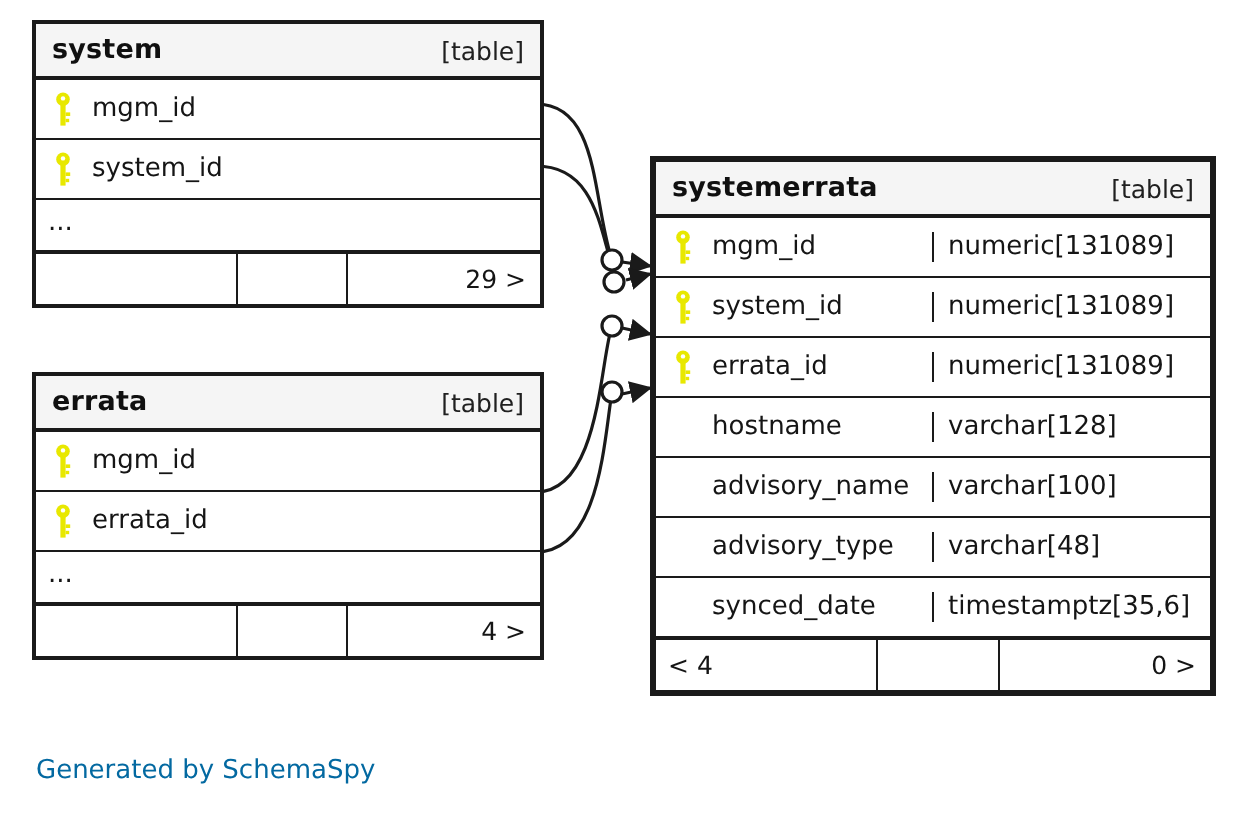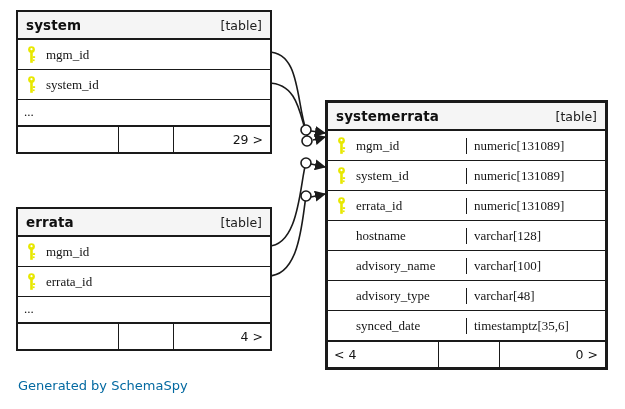--- a/index.html
+++ b/index.html
@@ -58,21 +58,20 @@
     color: #202020;
     margin-left: 30px;
   }
 
   .tbl-row {
     display: flex;
     box-sizing: border-box;
     border-bottom: 1.5px solid #1a1a1a;
     height: 30px;
     align-items: center;
-    font-family: Liberation Serif, serif;
   }
   .tbl-row:last-child { border-bottom: none; }
 
   .cell-name {
     display: flex;
     align-items: center;
     box-sizing: border-box;
     flex: 1 1 auto;
     padding-left: 8px;
     overflow: hidden;
@@ -242,21 +241,21 @@
       </div>
     </div>
 
     <div class="tbl-foot">
       <div class="foot-cell foot-left"></div>
       <div class="foot-cell foot-mid"></div>
       <div class="foot-cell foot-right">29 &gt;</div>
     </div>
   </div>
 
-  <div class="table-box thin" style="left:16px; top:207px; width:256px;">
+  <div class="table-box thin" style="left:16px; top:186px; width:256px;">
     <div class="tbl-header">
       <span class="tbl-name">errata</span>
       <span class="tbl-tag">[table]</span>
     </div>
 
     <div class="tbl-row">
       <div class="cell-name">
         <span class="keyslot">
           <svg class="key-icon" viewBox="0 0 11 17">
             <circle cx="5.5" cy="3.6" r="3.4" fill="#e8e800"></circle>
@@ -291,21 +290,21 @@
       </div>
     </div>
 
     <div class="tbl-foot">
       <div class="foot-cell foot-left"></div>
       <div class="foot-cell foot-mid"></div>
       <div class="foot-cell foot-right">4 &gt;</div>
     </div>
   </div>
 
-  <div class="table-box thick" style="left:325px; top:100px; width:283px;">
+  <div class="table-box thick" style="left:325px; top:78px; width:283px;">
     <div class="tbl-header">
       <span class="tbl-name">systemerrata</span>
       <span class="tbl-tag">[table]</span>
     </div>
 
     <div class="tbl-row">
       <div class="cell-name">
         <span class="keyslot">
           <svg class="key-icon" viewBox="0 0 11 17">
             <circle cx="5.5" cy="3.6" r="3.4" fill="#e8e800"></circle>

